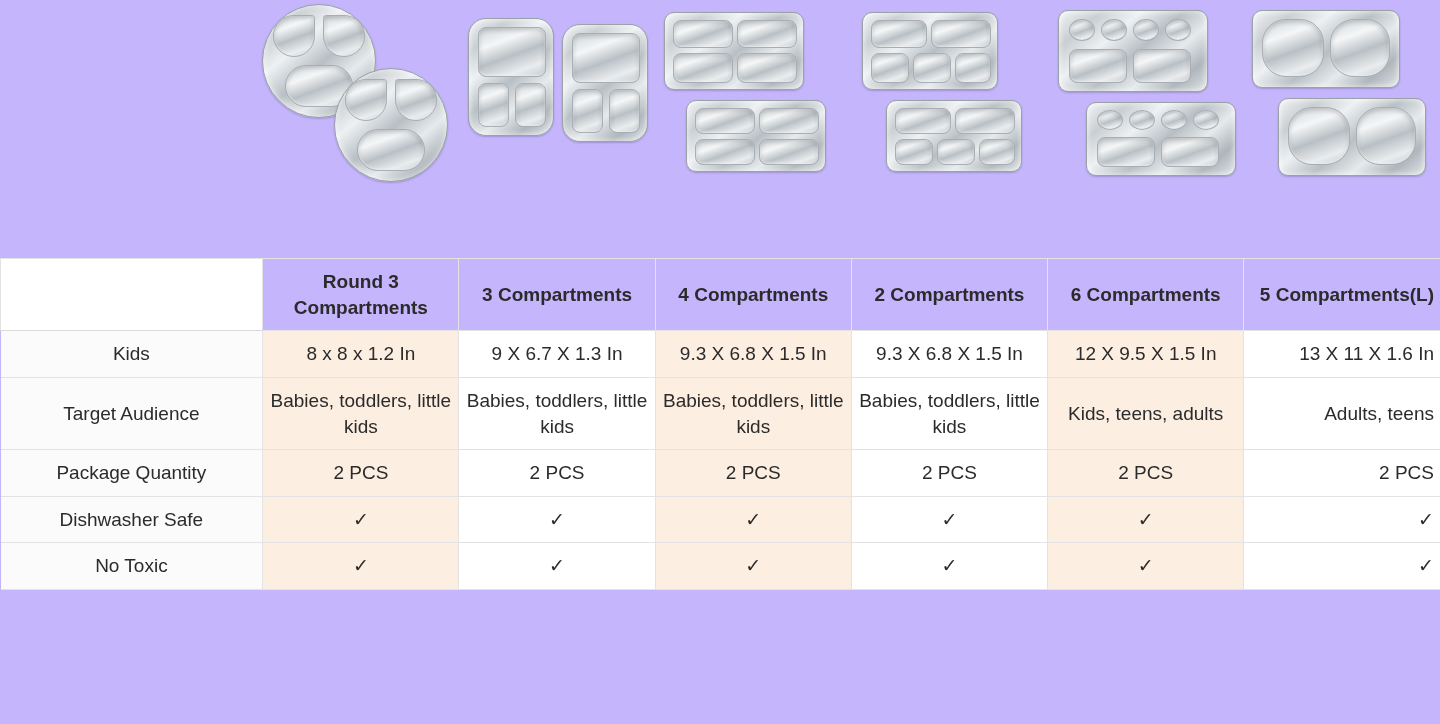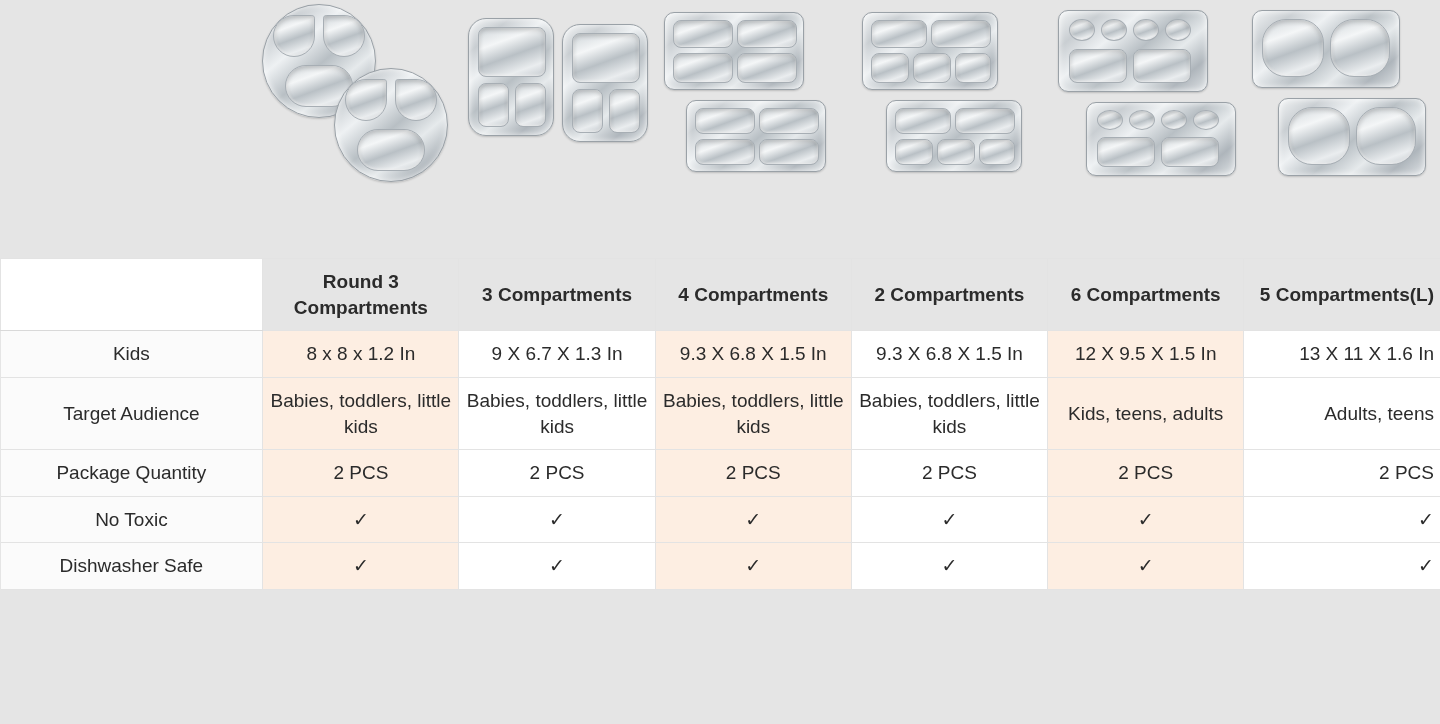--- a/index.html
+++ b/index.html
@@ -7,21 +7,21 @@
     margin: 0; padding: 0;
     width: 1440px; height: 724px;
     background: #ffffff;
     font-family: "Liberation Sans", sans-serif;
     overflow: hidden;
   }
   #page {
     position: relative;
     width: 1440px;
     height: 724px;
-    background: #e5e5e5;
+    background: #c4b5fd;
   }
 
   
   .hero {
     position: absolute;
     left: 0; top: 0;
     width: 1440px;
     height: 200px;
   }
   .hero-item {
@@ -251,31 +251,31 @@
           <th class="rowlabel">Package Quantity</th>
           <td class="alt">2 PCS</td>
           <td class="plain">2 PCS</td>
           <td class="alt">2 PCS</td>
           <td class="plain">2 PCS</td>
           <td class="alt">2 PCS</td>
           <td class="plain">2 PCS</td>
         </tr>
 
         <tr>
+          <th class="rowlabel">Dishwasher Safe</th>
+          <td class="alt check">✓</td>
+          <td class="plain check">✓</td>
+          <td class="alt check">✓</td>
+          <td class="plain check">✓</td>
+          <td class="alt check">✓</td>
+          <td class="plain check">✓</td>
+        </tr>
+
+        <tr>
           <th class="rowlabel">No Toxic</th>
-          <td class="alt check">✓</td>
-          <td class="plain check">✓</td>
-          <td class="alt check">✓</td>
-          <td class="plain check">✓</td>
-          <td class="alt check">✓</td>
-          <td class="plain check">✓</td>
-        </tr>
-
-        <tr>
-          <th class="rowlabel">Dishwasher Safe</th>
           <td class="alt check">✓</td>
           <td class="plain check">✓</td>
           <td class="alt check">✓</td>
           <td class="plain check">✓</td>
           <td class="alt check">✓</td>
           <td class="plain check">✓</td>
         </tr>
 
       </tbody>
     </table>

